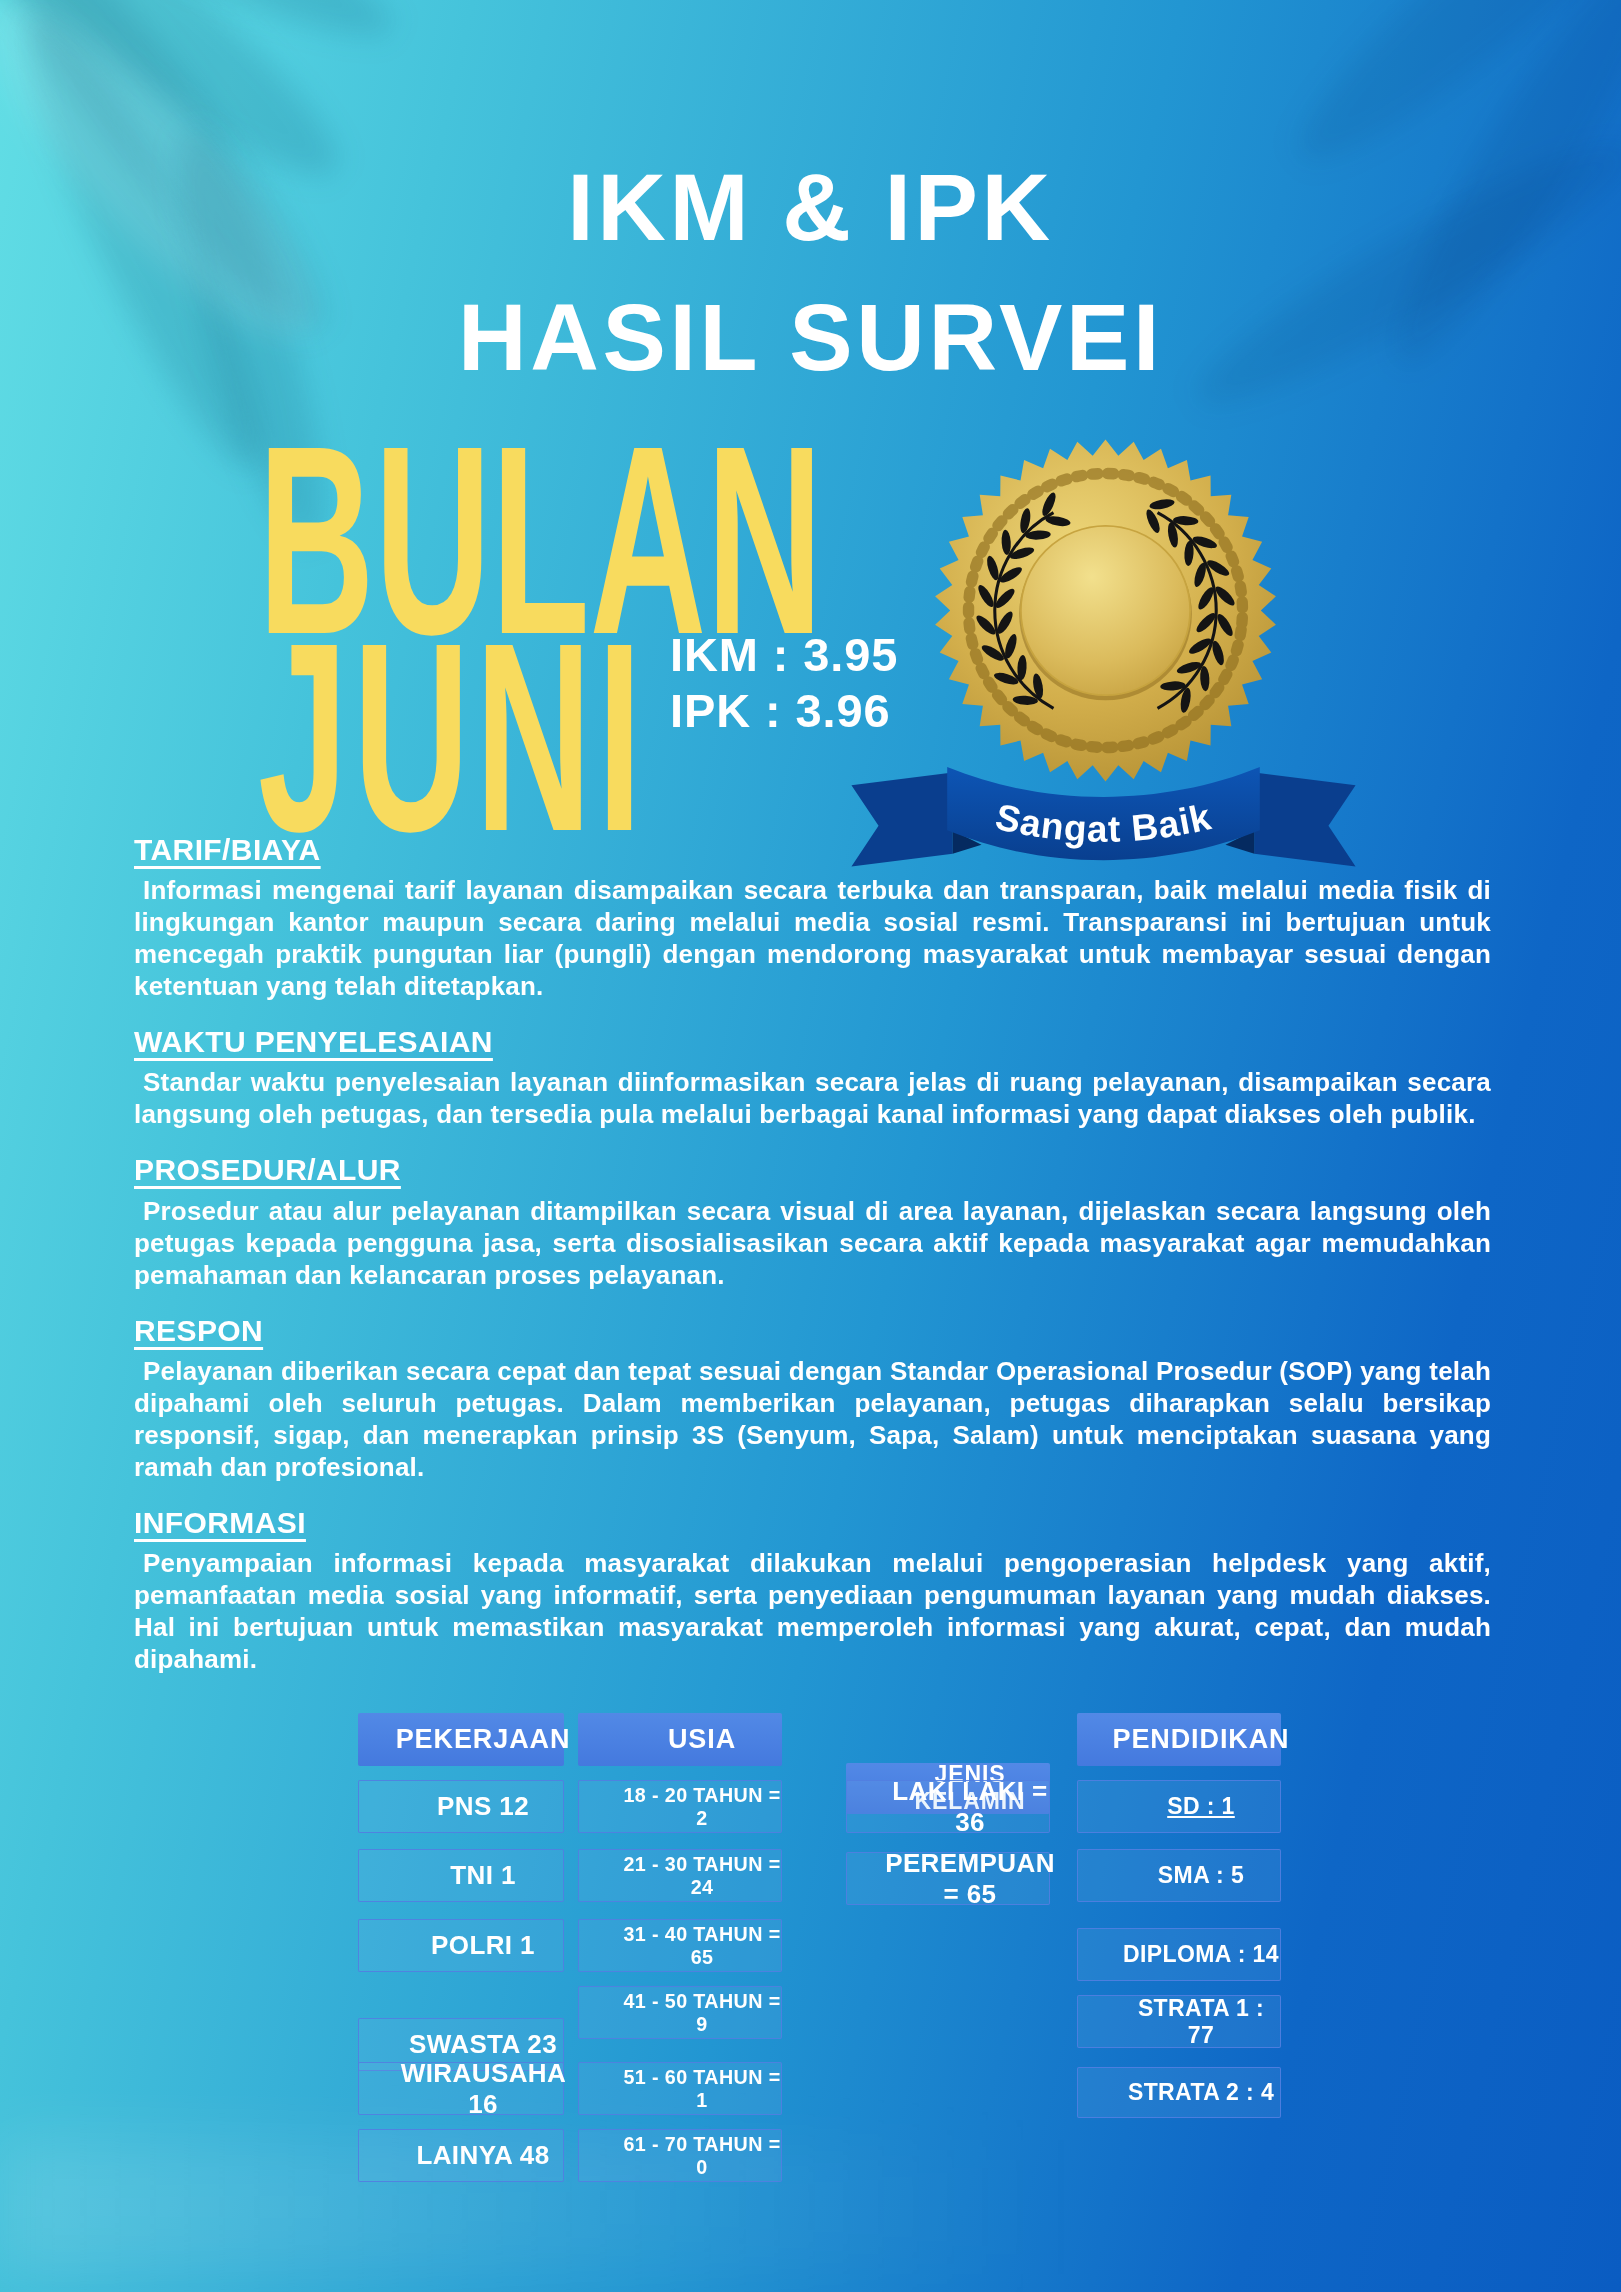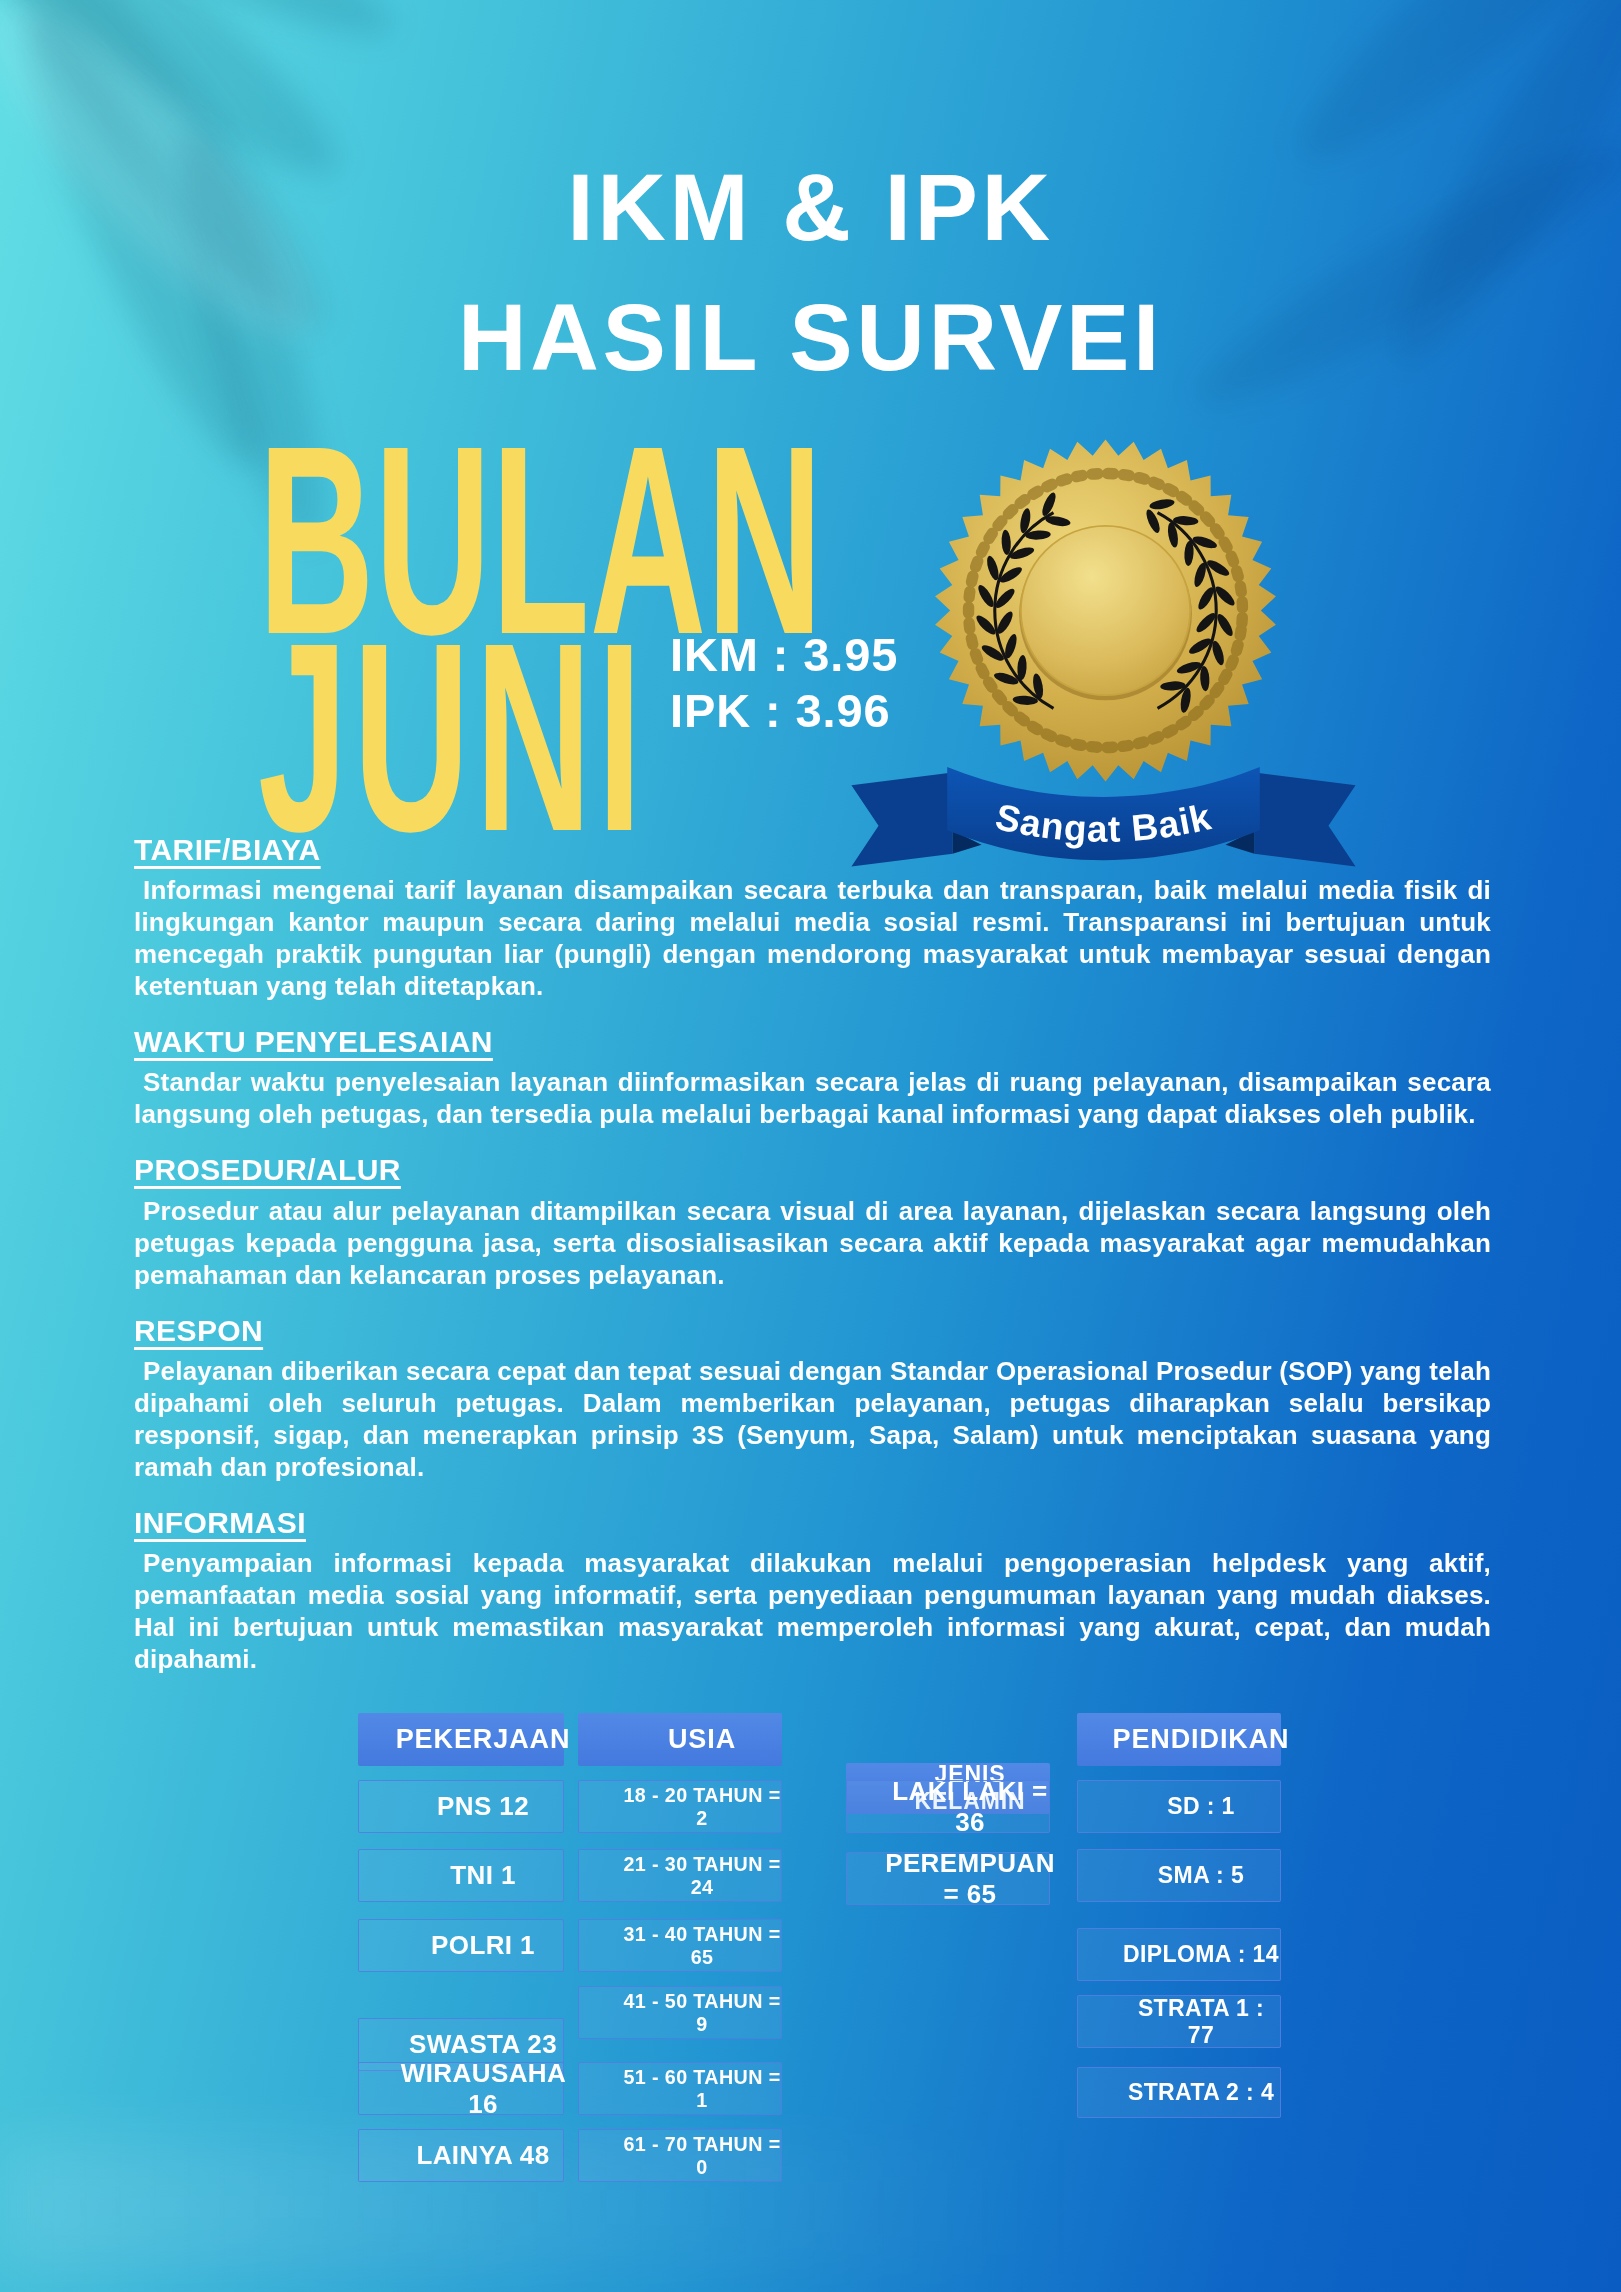--- a/index.html
+++ b/index.html
@@ -198,21 +198,21 @@
   </div>
 
   <div class="tcol col-jenis" style="left:846px;top:1713px;width:204px;height:475px;">
     <div class="thead" style="top:1.8px;height:51px;margin-top:48px;">JENIS KELAMIN</div>
     <div class="cell" style="top:67px;">LAKI LAKI = 36</div>
     <div class="cell" style="top:139px;">PEREMPUAN = 65</div>
   </div>
 
   <div class="tcol col-pendidikan" style="left:1077px;top:1713px;width:204px;height:475px;">
     <div class="thead" style="top:0;">PENDIDIKAN</div>
-    <div class="cell" style="top:67px;">SD : 1</div>
+    <div class="cell" style="top:67px;text-decoration:underline;">SD : 1</div>
     <div class="cell" style="top:136px;">SMA :  5</div>
     <div class="cell" style="top:215px;">DIPLOMA :  14</div>
     <div class="cell" style="top:282px;">STRATA 1 : 77</div>
     <div class="cell" style="top:354px;height:51px;">STRATA 2 : 4</div>
   </div>
 
 </div>
 
 
 </body></html>

